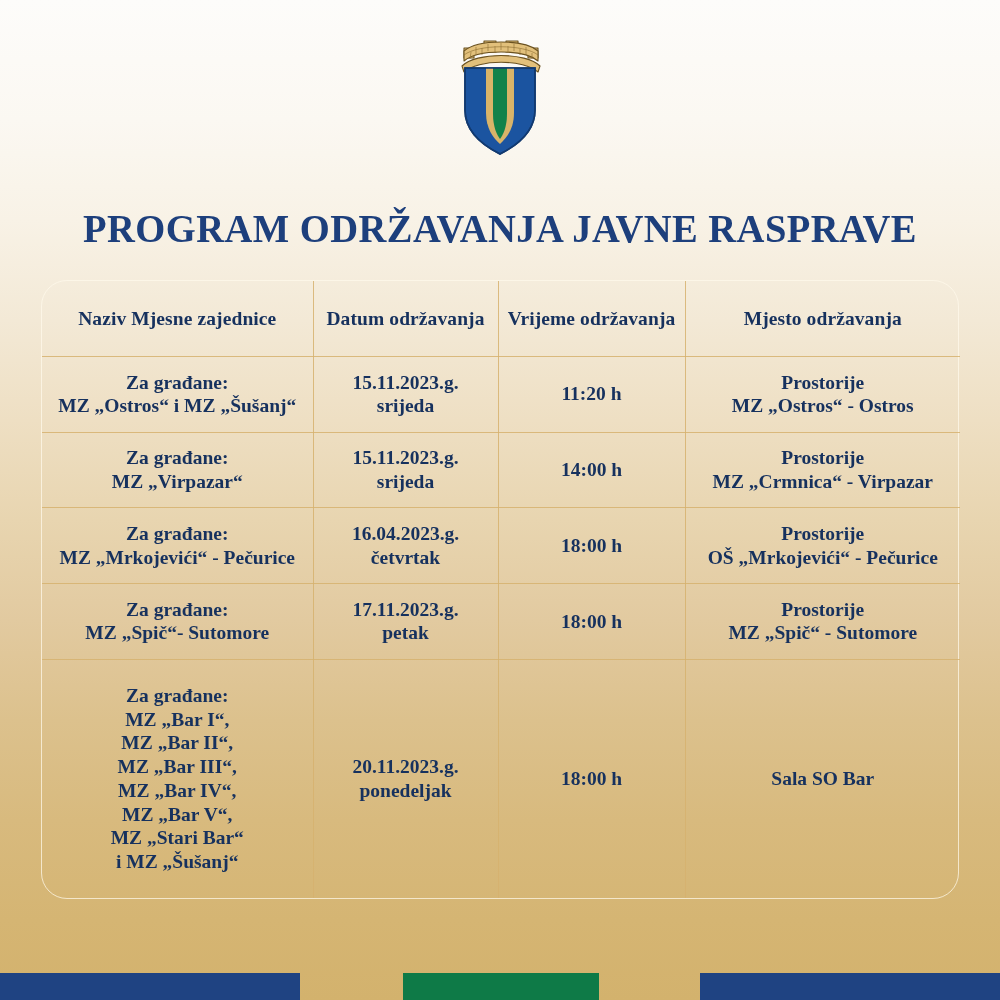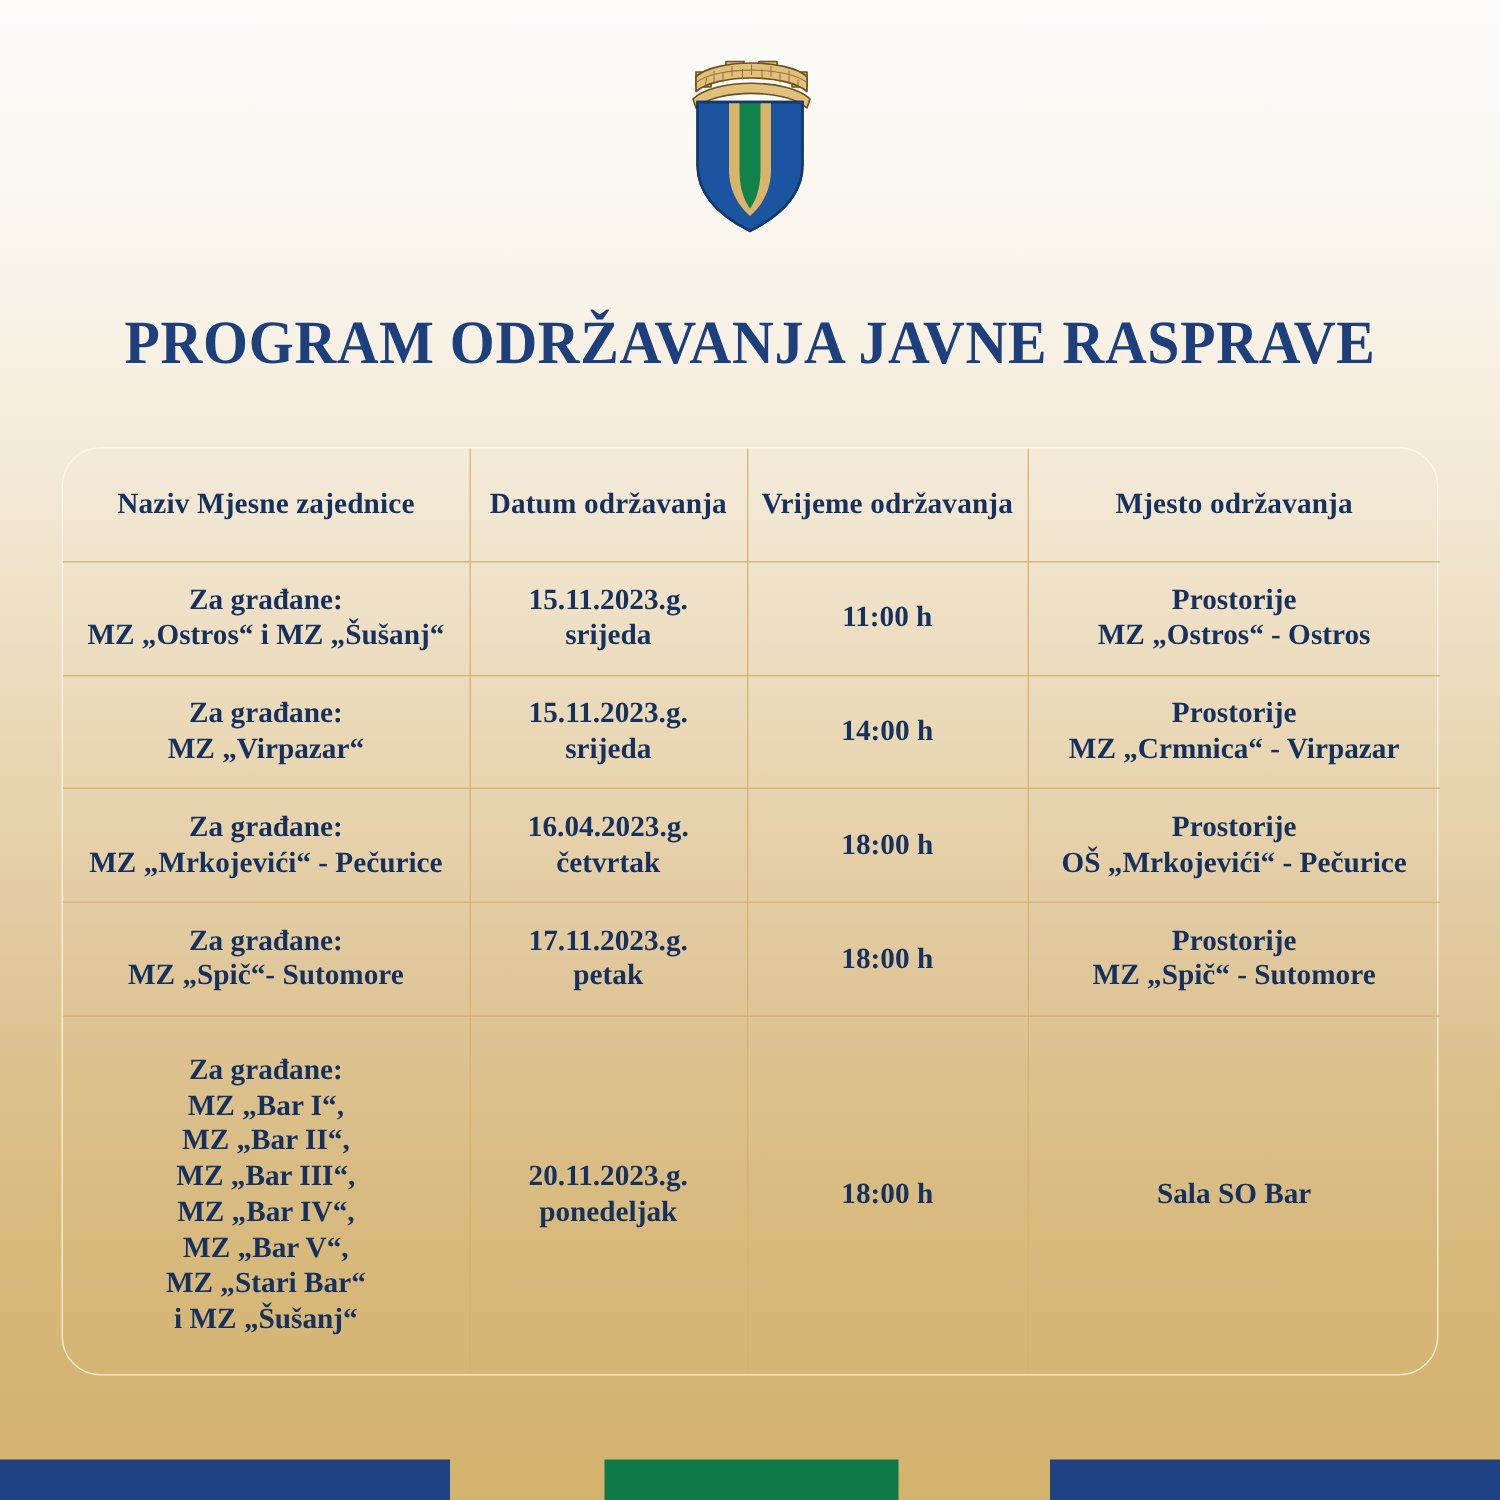--- a/index.html
+++ b/index.html
@@ -57,21 +57,21 @@
     font-size: 41px;
     letter-spacing: 0.5px;
     transform: scaleX(0.94);
     white-space: nowrap;
   }
 
   
   #table-wrap {
     position: absolute;
     left: 41px;
-    top: 298px;
+    top: 280px;
     width: 918px;
     height: 619px;
     border: 1.5px solid rgba(255, 250, 235, 0.72);
     border-radius: 26px;
     box-sizing: border-box;
   }
   table.schedule {
     width: 100%;
     height: 100%;
     border-collapse: collapse;
@@ -190,21 +190,21 @@
         <tr class="row-std">
           <td class="cell-lines">
               <span>Za građane:</span>
               <span>MZ „Ostros“ i  MZ „Šušanj“</span>
             </td>
           <td class="cell-lines">
               <span>15.11.2023.g.</span>
               <span>srijeda</span>
             </td>
           <td class="cell-lines">
-              <span>11:00 h</span>
+              <span>11:20 h</span>
             </td>
           <td class="cell-lines">
               <span>Prostorije</span>
               <span>MZ „Ostros“ - Ostros</span>
             </td>
         </tr>
         <tr class="row-std">
           <td class="cell-lines">
               <span>Za građane:</span>
               <span>MZ „Virpazar“</span>

